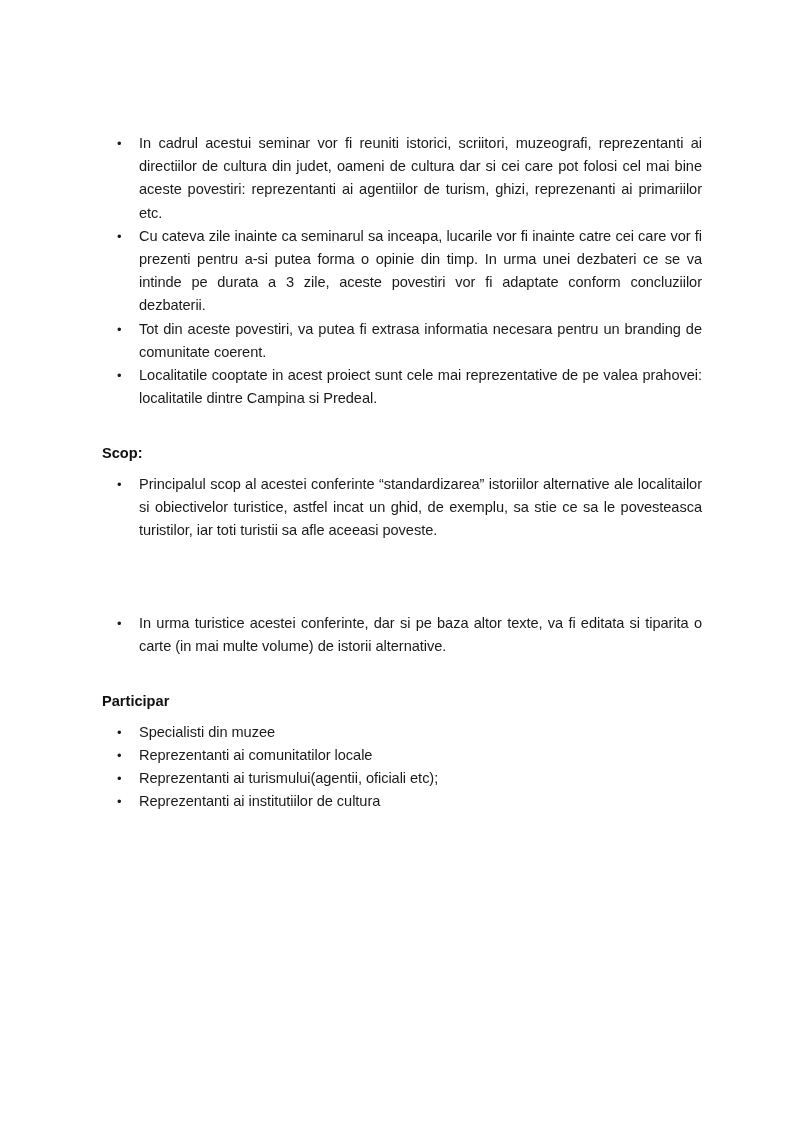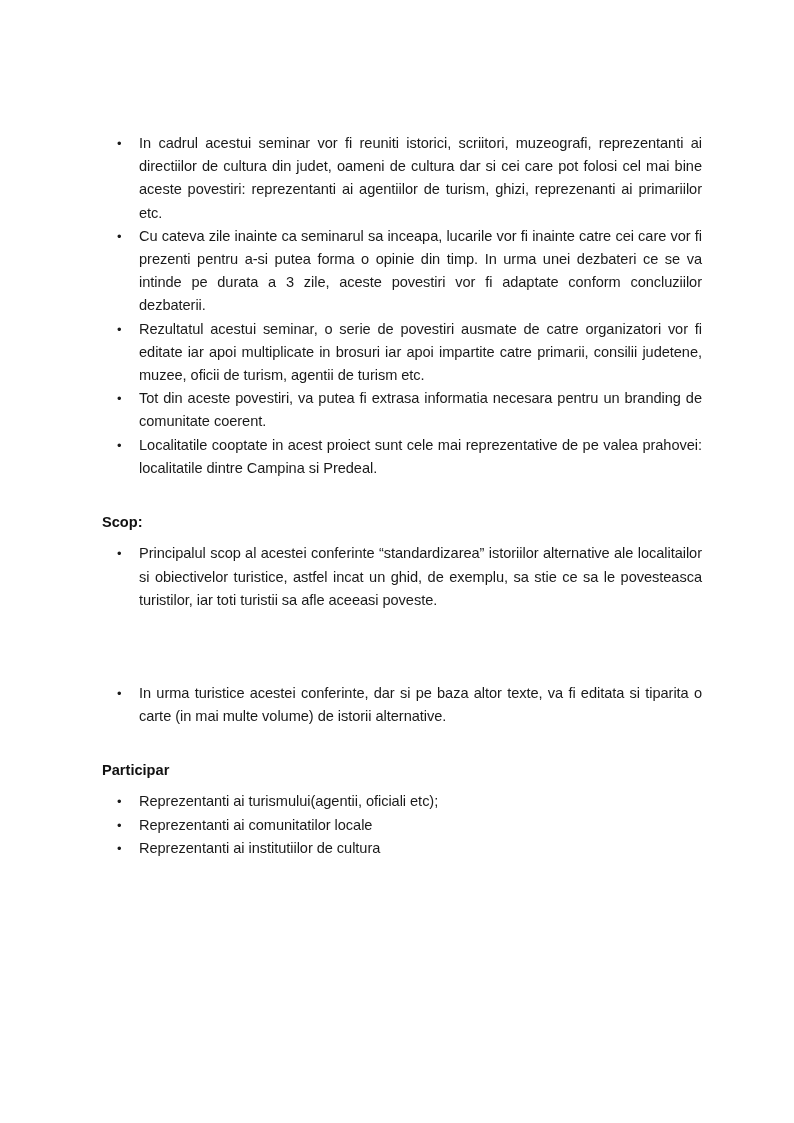--- a/index.html
+++ b/index.html
@@ -75,21 +75,20 @@
 </style>
 </head>
 <body>
 
 <div class="page">
   <div class="content">
 
     <ul class="bullets justified block">
       <li>In cadrul acestui seminar vor fi reuniti istorici,  scriitori, muzeografi, reprezentanti ai directiilor de cultura din judet, oameni de cultura dar si cei care pot folosi cel mai bine aceste povestiri: reprezentanti ai agentiilor de turism, ghizi, reprezenanti ai primariilor etc.</li>
       <li>Cu cateva zile inainte ca seminarul sa inceapa, lucarile vor fi inainte catre cei care vor fi prezenti pentru a-si putea forma o opinie din timp. In urma unei dezbateri ce se va intinde pe durata a 3 zile, aceste povestiri vor fi adaptate conform concluziilor dezbaterii.</li>
-      <li>Rezultatul acestui seminar, o serie de povestiri ausmate de catre organizatori vor fi editate iar apoi multiplicate in brosuri iar apoi impartite catre primarii, consilii judetene, muzee, oficii de turism, agentii de turism etc.</li>
       <li>Tot din aceste povestiri, va putea fi extrasa informatia necesara pentru un branding de comunitate coerent.</li>
       <li>Localitatile cooptate in acest proiect sunt cele mai reprezentative de pe valea prahovei: localitatile dintre Campina si Predeal.</li>
     </ul>
 
     <div class="spacer-1"></div>
 
     <p class="heading">Scop:</p>
     <ul class="bullets justified block">
       <li>Principalul scop al acestei conferinte “standardizarea” istoriilor alternative ale localitailor si obiectivelor turistice, astfel incat un ghid, de exemplu, sa stie ce sa le povesteasca turistilor, iar toti turistii sa afle aceeasi poveste.</li>
     </ul>
@@ -100,19 +99,20 @@
     <div class="spacer-1"></div>
 
     <ul class="bullets justified block">
       <li>In urma turistice acestei conferinte, dar si pe baza altor texte, va fi editata si tiparita o carte (in mai multe volume) de istorii alternative.</li>
     </ul>
 
     <div class="spacer-1"></div>
 
     <p class="heading">Participar</p>
     <ul class="bullets plain block">
+      <li>Specialisti din muzee</li>
+      <li>Reprezentanti ai comunitatilor locale</li>
       <li>Reprezentanti ai  turismului(agentii, oficiali etc);</li>
-      <li>Reprezentanti ai comunitatilor locale</li>
       <li>Reprezentanti ai institutiilor de cultura</li>
     </ul>
 
   </div>
 </div>
 
 </body></html>

